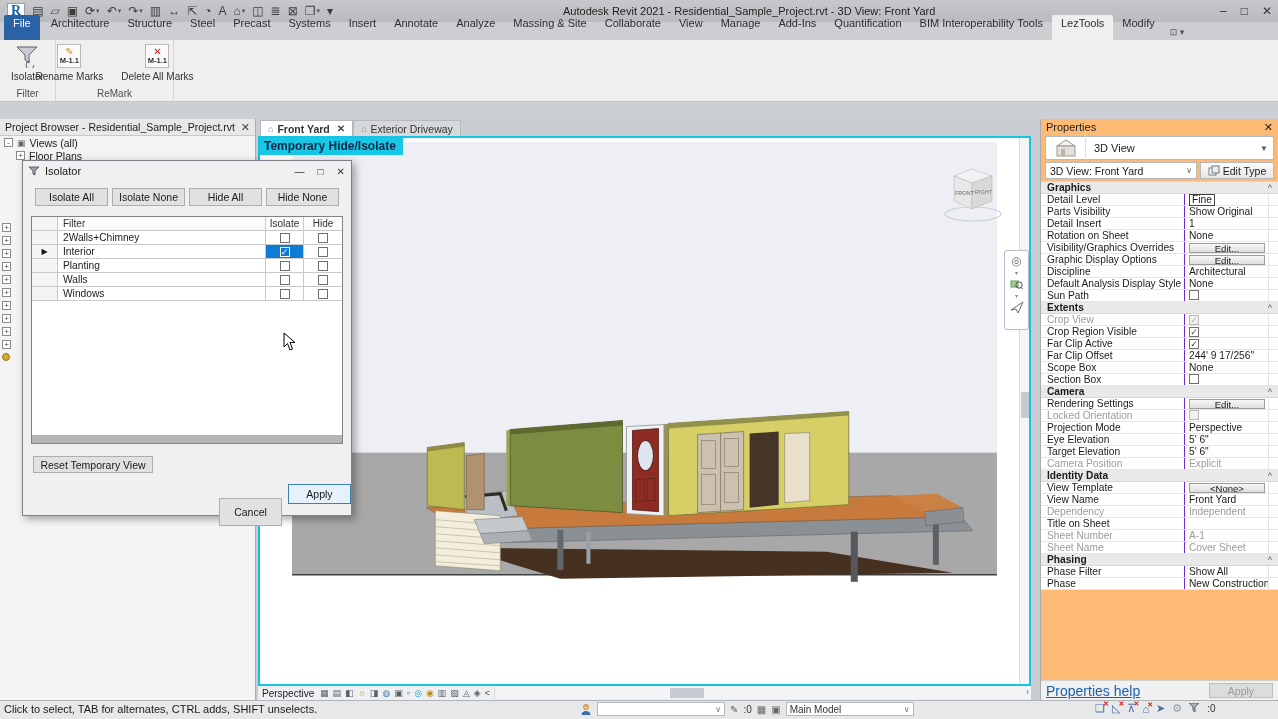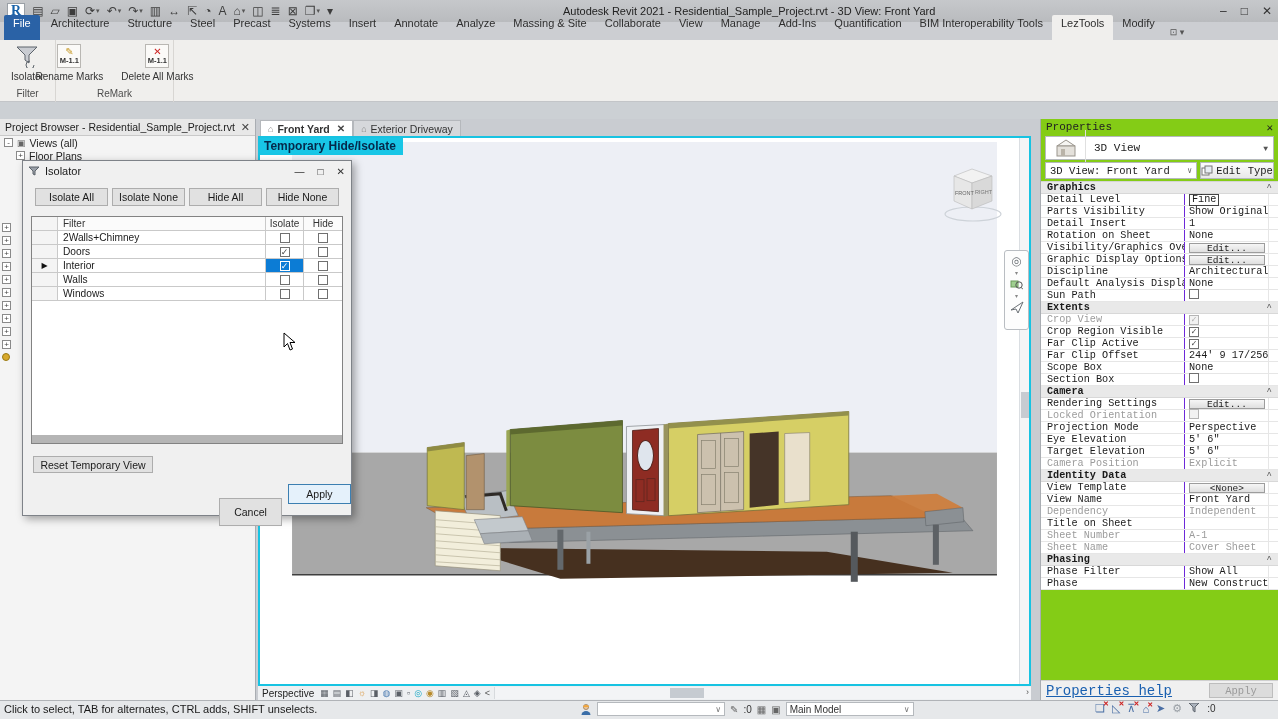--- a/index.html
+++ b/index.html
@@ -71,21 +71,21 @@
   
   #bottombar { position:absolute; left:2px; bottom:0; width:773px; height:14px; background:#eef0f2; display:flex; align-items:center; font-size:10px; }
   #vcb { display:flex; align-items:center; gap:4px; padding:0 4px; }
   #vcb .scale { font-size:10px; color:#222; margin-right:2px; }
   #vcb .vi { font-size:9px; line-height:12px; }
   #hscroll { position:relative; flex:1; height:12px; background:#f3f4f6; border-left:1px solid #d7dadd; }
   #hscroll .thumb { position:absolute; left:175px; top:1px; width:34px; height:10px; background:#c6cbd1; }
   #hscroll .arr { position:absolute; right:2px; top:0; font-size:9px; color:#555; }
 
   
-  #props { position:absolute; right:0; top:119px; width:238px; height:581px; background:#84cc16; border-left:1px solid #a9adb2;font-family:Liberation Mono, monospace; }
+  #props { position:absolute; right:0; top:119px; width:238px; height:581px; background:#fdba74; border-left:1px solid #a9adb2; }
   #props .hdr { height:16px; display:flex; align-items:center; padding:0 5px; font-size:11px; color:#222; }
   #props .hdr .x { margin-left:auto; }
   #typesel { margin:1px 4px 0 4px; height:24px; background:#fff; border:1px solid #b5b9bd; display:flex; align-items:center; }
   #typesel .timg { width:40px; height:36px; display:flex; align-items:center; justify-content:center; border-right:1px solid #e0e0e0; }
   #typesel .tlab { padding-left:8px; font-size:11px; }
   #typesel .tcaret { margin-left:auto; padding-right:5px; color:#555; font-size:8px; }
   #selrow { margin:2px 4px; height:17px; display:flex; gap:3px; }
   #instsel { flex:1; background:#fff; border:1px solid #b5b9bd; font-size:10.5px; display:flex; align-items:center; padding:0 4px; }
   #instsel .c { margin-left:auto; color:#666; font-size:8px; }
   #edittype { width:74px; background:linear-gradient(#fcfcfc,#e8e8e8); border:1px solid #b5b9bd; font-size:10.5px; display:flex; align-items:center; justify-content:center; gap:3px; }
@@ -688,34 +688,34 @@
             <div class="sel"></div>
             <div class="fil">2Walls+Chimney</div>
             <div class="ck">
               <span class="cb"></span>
             </div>
             <div class="ck">
               <span class="cb"></span>
             </div>
           </div>
           <div class="drow">
-            <div class="sel"></div>
-            <div class="fil">Doors</div>
-            <div class="ck">
-              <span class="cb checked"></span>
-            </div>
-            <div class="ck">
-              <span class="cb"></span>
-            </div>
-          </div>
-          <div class="drow">
             <div class="sel">▶</div>
             <div class="fil">Interior</div>
             <div class="ck selcell">
               <span class="cb checked"></span>
+            </div>
+            <div class="ck">
+              <span class="cb"></span>
+            </div>
+          </div>
+          <div class="drow">
+            <div class="sel"></div>
+            <div class="fil">Planting</div>
+            <div class="ck">
+              <span class="cb"></span>
             </div>
             <div class="ck">
               <span class="cb"></span>
             </div>
           </div>
           <div class="drow">
             <div class="sel"></div>
             <div class="fil">Walls</div>
             <div class="ck">
               <span class="cb"></span>

